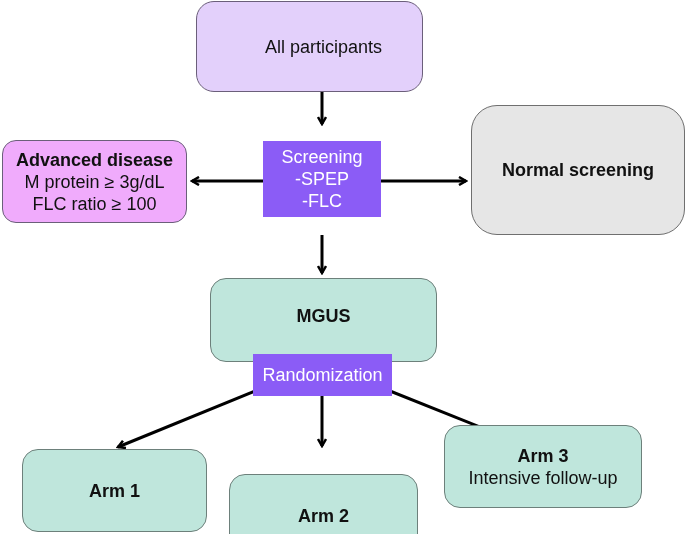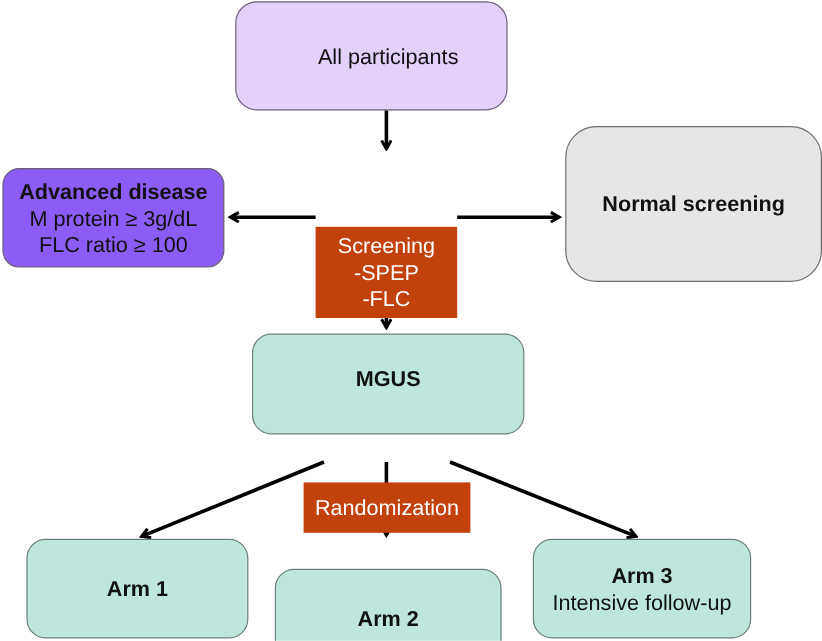--- a/index.html
+++ b/index.html
@@ -1,24 +1,24 @@
 <!DOCTYPE html>
 <html><head>
 <meta charset="utf-8">
 <style>
   html, body { margin:0; padding:0; background:#ffffff; }
   body { width:685px; height:534px; position:relative; overflow:hidden;
          font-family:"Liberation Sans", "DejaVu Sans", sans-serif; color:#111; }
   .box { position:absolute; box-sizing:border-box; display:flex; flex-direction:column;
          align-items:center; justify-content:center; text-align:center; }
   .lav { background:#e3d0fb; border:1.5px solid #6b5f7a; border-radius:18px;padding-left:28px; }
-  .lav2 { background:#8b5cf6; border:1.5px solid #6b5f7a; border-radius:14px; }
+  .lav2 { background:#f0abfc; border:1.5px solid #6b5f7a; border-radius:14px; }
   .grey { background:#e6e6e6; border:1.5px solid #6f6f6f; border-radius:26px; }
   .mint { background:#bfe6dc; border:1.5px solid #6d807b; border-radius:16px; }
-  .purple { background:#c2410c; color:#ffffff; border-radius:0;margin-top:48px; }
+  .purple { background:#8b5cf6; color:#ffffff; border-radius:0; }
   .t { font-size:18px; line-height:22px; }
   .b { font-weight:bold; }
   svg.arrows { position:absolute; left:0; top:0; }
 </style>
 </head>
 <body>
 
 <svg class="arrows" width="685" height="534">
   <defs>
     <marker id="ah" markerWidth="10" markerHeight="10" refX="8" refY="5" orient="auto" markerUnits="userSpaceOnUse">
@@ -63,16 +63,16 @@
 </div>
 
 <div class="box mint" style="left:22px; top:449px; width:185px; height:83px;">
   <span class="t b">Arm 1</span>
 </div>
 
 <div class="box mint" style="left:229px; top:449px; width:189px; height:83px;margin-top:25px;">
   <span class="t b">Arm 2</span>
 </div>
 
-<div class="box mint" style="left:444px; top:449px; width:182px; height:83px;">
+<div class="box mint" style="left:444px; top:425px; width:198px; height:83px;">
   <span class="t b">Arm 3</span>
   <span class="t">Intensive follow-up</span>
 </div>
 
 </body></html>

